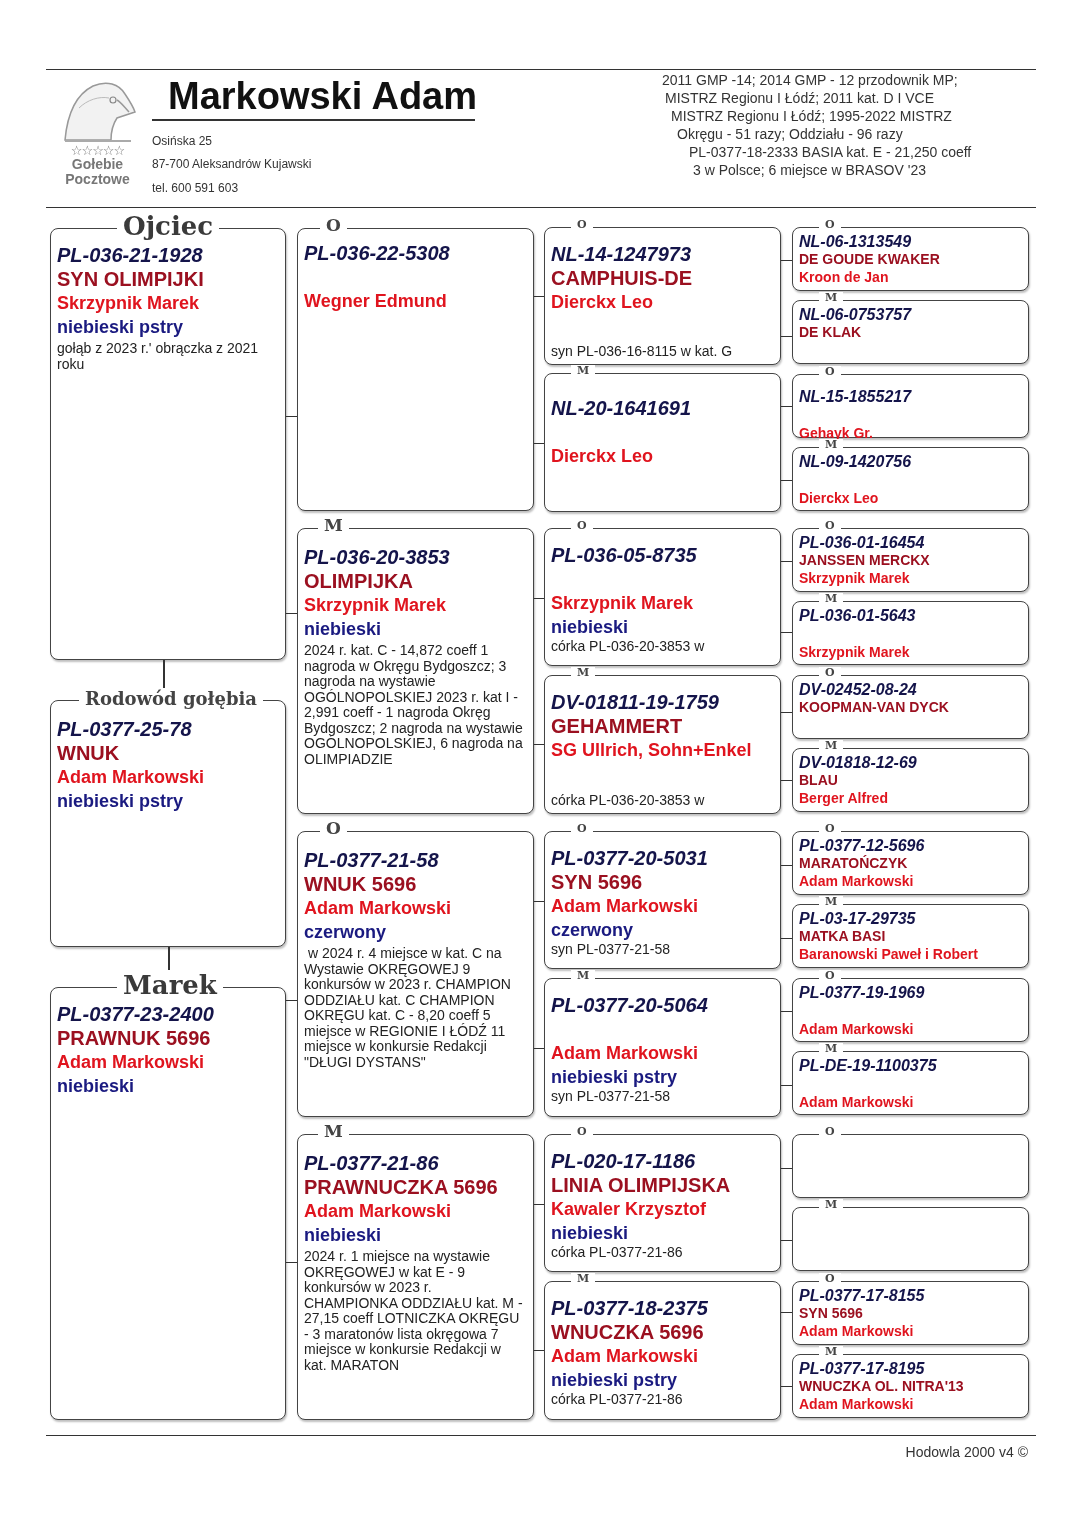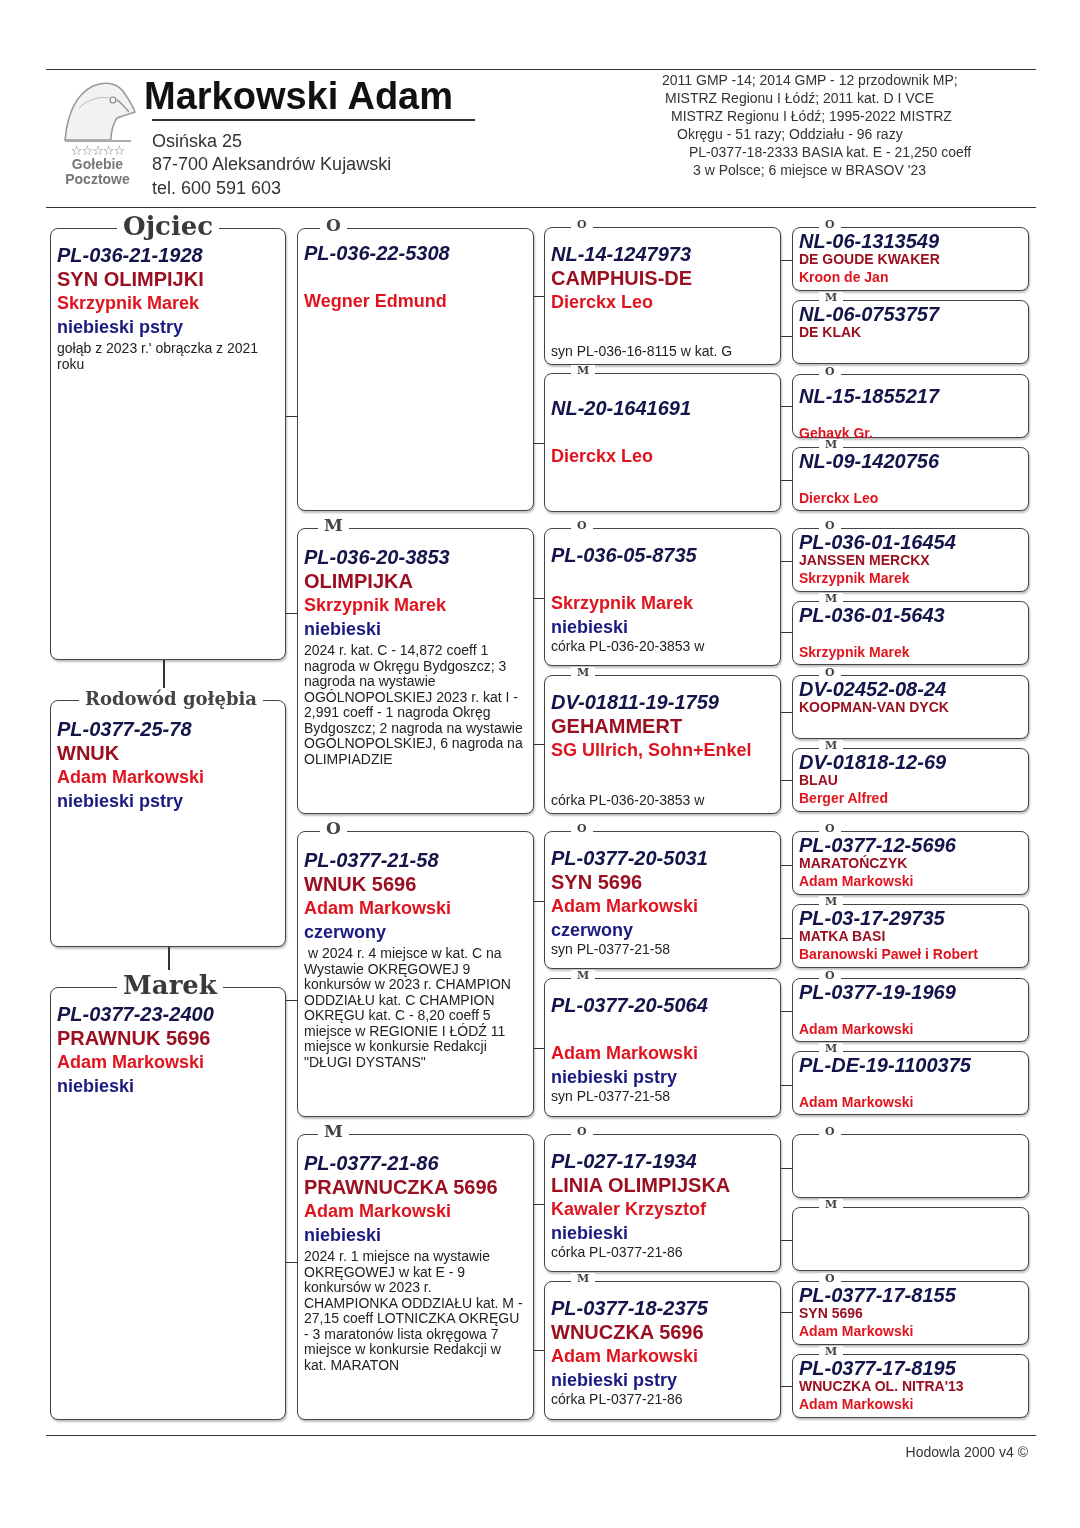--- a/index.html
+++ b/index.html
@@ -7,23 +7,23 @@
   body { position: relative; font-family: "Liberation Sans", sans-serif; color: #222; }
 
   .hr { position: absolute; left: 46px; width: 990px; height: 1px; background: #333; }
 
   
   .logo { position: absolute; left: 50px; top: 78px; width: 95px; height: 120px; text-align: center; }
   .logo svg { display: block; margin: 0 auto; }
   .logo .stars { font-size: 13px; color: #777; letter-spacing: -1px; line-height: 13px; font-family: "DejaVu Sans", sans-serif; }
   .logo .lt { font-family: Liberation Sans, sans-serif; font-weight: bold; font-size: 14px; color: #777; line-height: 15px; }
 
-  .breeder-name { position: absolute; left: 144px; top: 74px; font-size: 38px; font-weight: bold; color: #111; line-height: 44px; }
+  .breeder-name { position: absolute; left: 168px; top: 74px; font-size: 38px; font-weight: bold; color: #111; line-height: 44px; }
   .breeder-underline { position: absolute; left: 152px; top: 119px; width: 323px; height: 2px; background: #333; }
-  .addr { position: absolute; left: 152px; font-size: 18px; color: #333; line-height: 22px; }
+  .addr { position: absolute; left: 152px; font-size: 12px; color: #333; line-height: 22px; }
 
   .achievements { position: absolute; left: 655px; top: 71px; width: 385px; font-size: 14px; color: #333; line-height: 18px; }
   .achievements div { white-space: nowrap; }
 
   
   .box { position: absolute; border: 1.5px solid #444; border-radius: 8px; background: #fff;
          box-shadow: 1px 2px 2px rgba(0,0,0,0.25); padding: 0 6px; overflow: hidden; }
   .box.open { overflow: visible; }
   .tag { position: absolute; top: -11px; background: #fff; padding: 0 6px; font-family: "DejaVu Serif", serif;
          font-weight: bold; color: #444; line-height: 16px; }
@@ -36,21 +36,21 @@
   .pname { font-weight: bold; color: #9b1020; white-space: nowrap; }
   .owner { font-weight: bold; color: #e0141e; white-space: nowrap; }
   .color { font-weight: bold; color: #1a1a80; white-space: nowrap; }
   .note { color: #222; font-size: 14px; line-height: 15.5px; }
 
   
   .L .ring { font-size: 20px; line-height: 24px; }
   .L .pname { font-size: 20px; line-height: 24px; }
   .L .owner { font-size: 18px; line-height: 24px; }
   .L .color { font-size: 18px; line-height: 24px; }
-  .S .ring { font-size: 20px; line-height: 19px; }
+  .S .ring { font-size: 16px; line-height: 19px; }
   .S .pname { font-size: 14px; line-height: 17px; }
   .S .owner { font-size: 14px; line-height: 18px; }
   .blank { height: 24px; }
   .S .blank { height: 18px; }
 
   .line { position: absolute; background: #333; }
   .footer { position: absolute; right: 52px; top: 1444px; font-size: 14px; color: #333; }
 </style>
 </head>
 <body>
@@ -203,21 +203,21 @@
 <div class="box L open" style="left:544px;top:978px;width:237px;height:139px;">
   <div class="tag sm" style="left:26px;">M</div>
   <div class="ring" style="margin-top:14px;">PL-0377-20-5064</div>
   <div class="blank"></div>
   <div class="owner">Adam Markowski</div>
   <div class="color">niebieski pstry</div>
   <div class="note">syn PL-0377-21-58</div>
 </div>
 <div class="box L open" style="left:544px;top:1134px;width:237px;height:138px;">
   <div class="tag sm" style="left:26px;">O</div>
-  <div class="ring" style="margin-top:14px;">PL-027-17-1934</div>
+  <div class="ring" style="margin-top:14px;">PL-020-17-1186</div>
   <div class="pname">LINIA OLIMPIJSKA</div>
   <div class="owner">Kawaler Krzysztof</div>
   <div class="color">niebieski</div>
   <div class="note">córka PL-0377-21-86</div>
 </div>
 <div class="box L open" style="left:544px;top:1281px;width:237px;height:139px;">
   <div class="tag sm" style="left:26px;">M</div>
   <div class="ring" style="margin-top:14px;">PL-0377-18-2375</div>
   <div class="pname">WNUCZKA 5696</div>
   <div class="owner">Adam Markowski</div>

